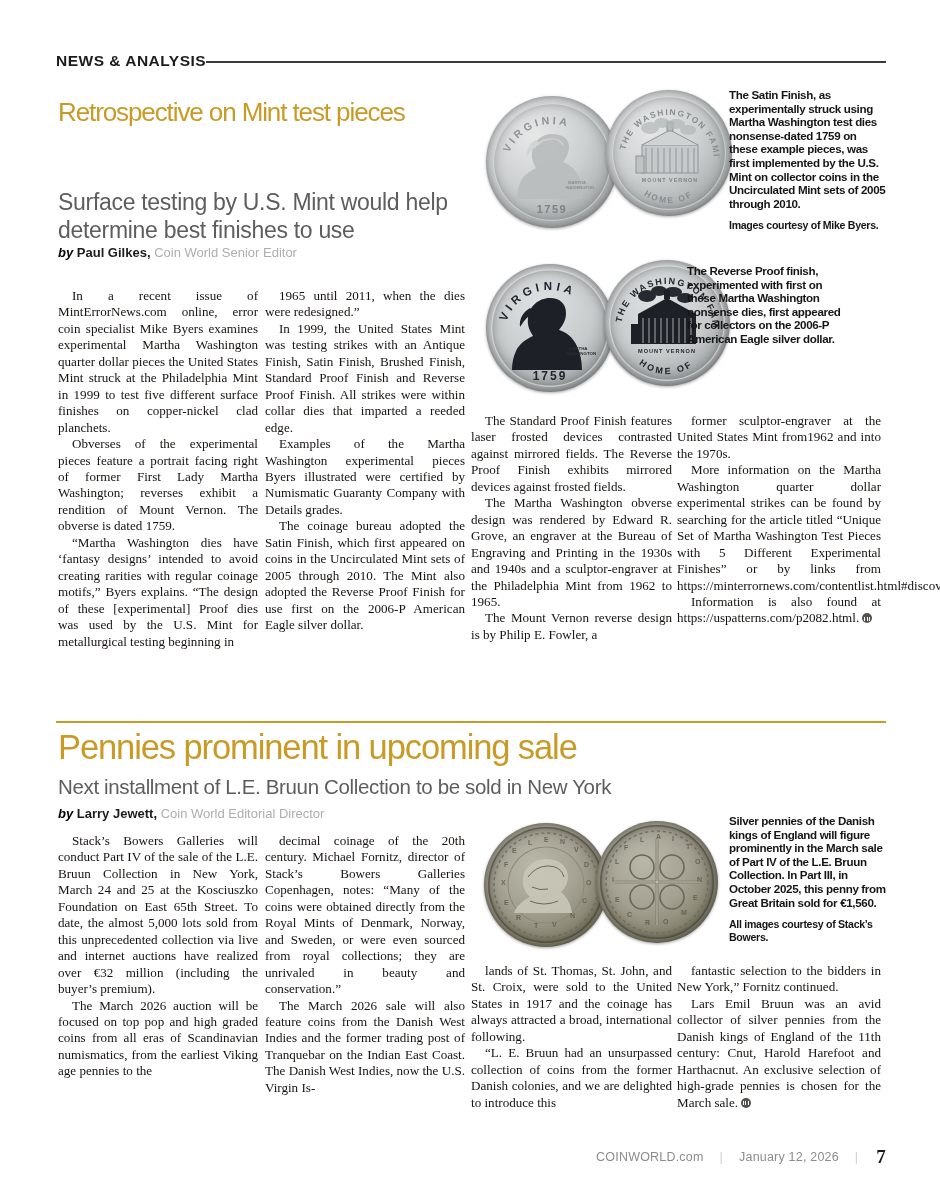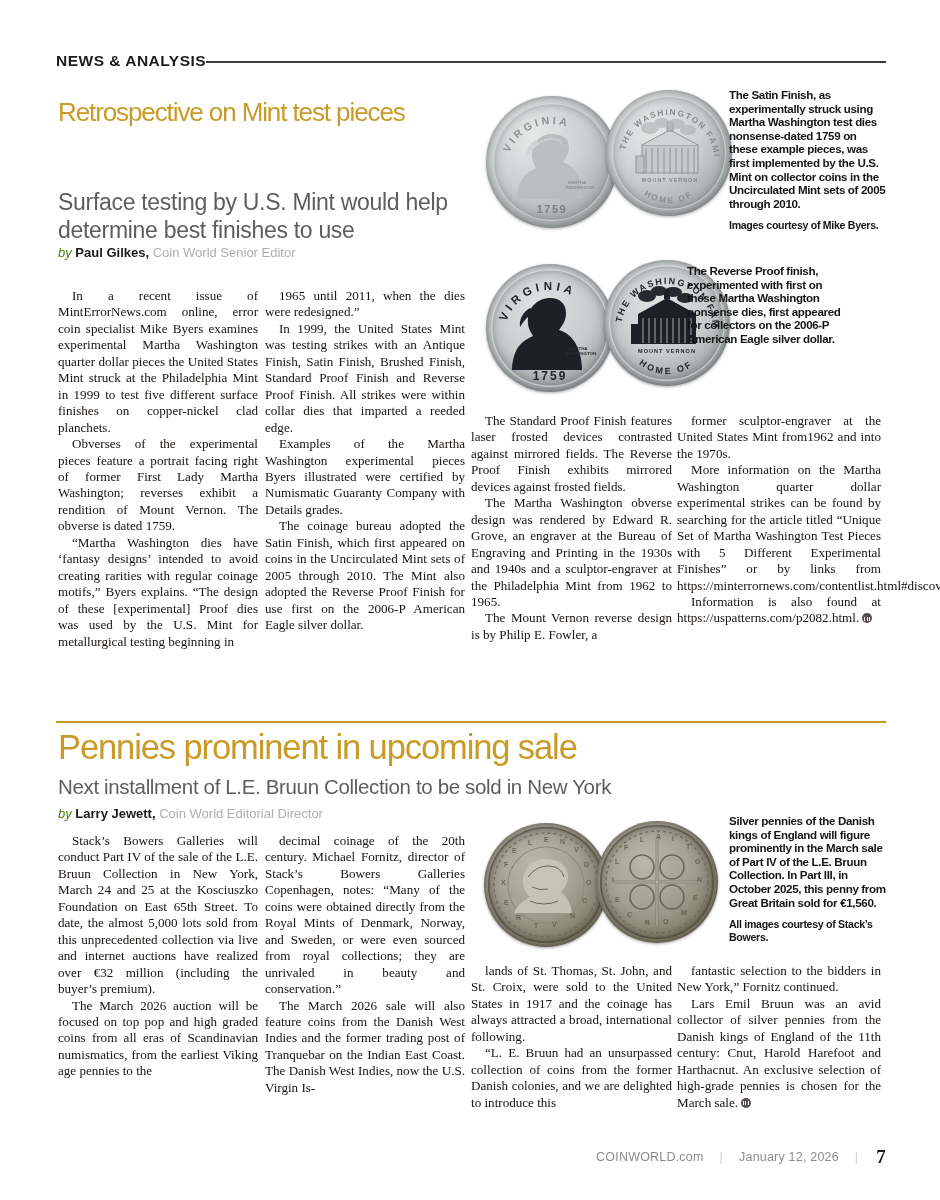--- a/index.html
+++ b/index.html
@@ -35,21 +35,21 @@
   .a1-deck {
     position: absolute; left: 58px; top: 188px; width: 420px;
     font-family: "Liberation Sans", sans-serif;
     font-weight: 300; font-size: 23px; line-height: 1.22;
     color: #5d5d5d; letter-spacing: -.3px;
   }
   .byline {
     font-family: "Liberation Sans", sans-serif;
     font-size: 13px; color: #aeaeae;
   }
-  .byline .by { font-style: italic; color: #4d7c0f; font-weight: 400; }
+  .byline .by { font-style: italic; color: #000000; font-weight: 700; }
   .byline .name { font-weight: 700; color: #1b1b1b; font-style: normal; }
   #a1-byline { position: absolute; left: 58px; top: 245px; width: 420px; }
 
   
   .col {
     position: absolute;
     font-family: "Liberation Serif", serif;
     font-size: 13.1px; line-height: 16.45px;
     color: #16120f;
     text-align: justify;

